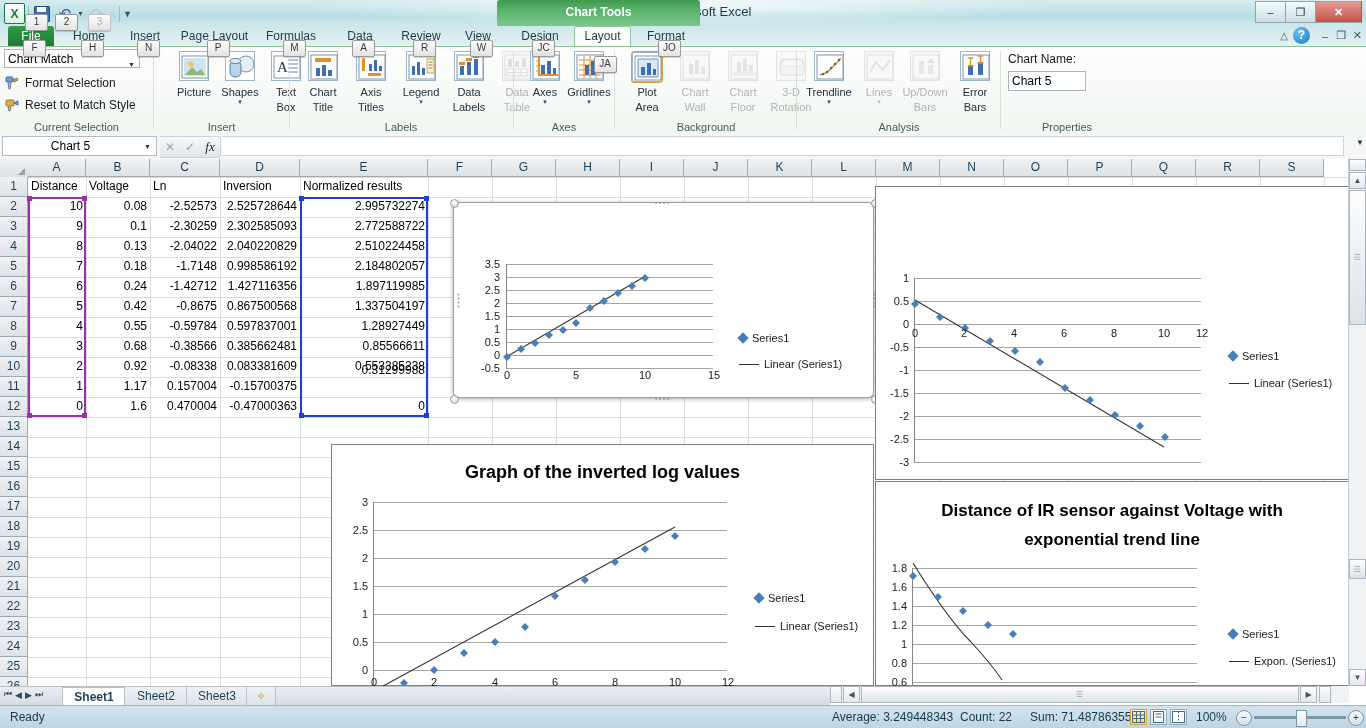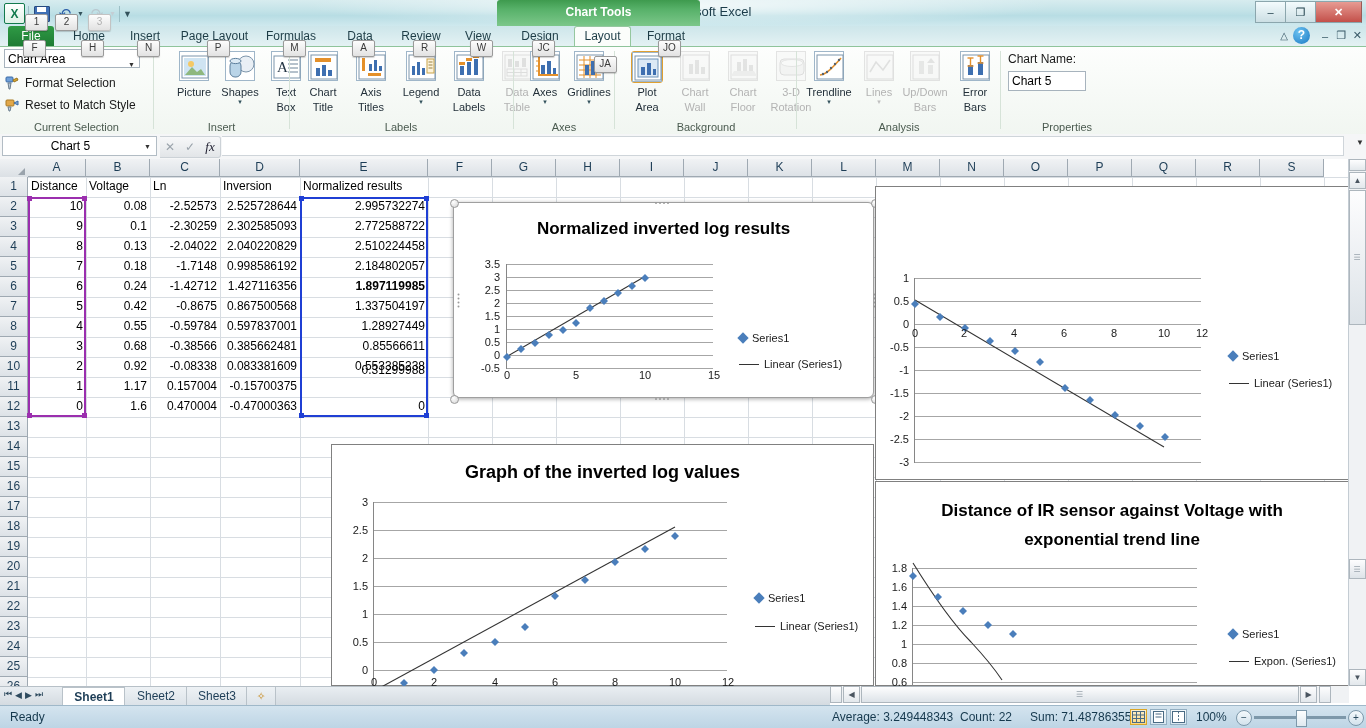--- a/index.html
+++ b/index.html
@@ -252,21 +252,21 @@
       <div class="tab" style="left: 456px; width: 44px; top: 26px; position: absolute;"><span>View</span></div>
       <div class="tab" style="left: 512px; width: 56px; top: 26px; position: absolute;"><span>Design</span></div>
       <div class="tab active" style="left: 574px; width: 55px; top: 26px; position: absolute;"><span>Layout</span></div>
       <div class="tab" style="left: 637px; width: 58px; top: 26px; position: absolute;"><span>Format</span></div>
     </div>
 
   <div class="ribbon">
 
     <div class="rgroup" style="left:0;width:153px;">
       <div class="cs-box">
-        <span>Chart Area</span>
+        <span>Chart Match</span>
         <span class="cv">▼</span>
       </div>
       <div class="cs-row" style="top:26px;">
         <span class="cs-ic">
           <svg width="16" height="16" viewBox="0 0 16 16">
               <rect x="2" y="2" width="7" height="5" rx="1" fill="#6f9fd8" stroke="#3a6ba5"></rect>
               <path d="M9 5 L13 3 L14 5 L10 7 Z" fill="#d9a62e" stroke="#9a7520"></path>
               <path d="M4 8 L7 8 L6 14 L5 14 Z" fill="#b9c9d9" stroke="#6a7d8d"></path>
             </svg>
         </span>
@@ -755,21 +755,21 @@
         <div class="cell r" style="left: 300px; width: 128px; top: 78px; border-right: none; border-bottom: none;"><span>2.510224458</span></div>
         <div class="cell r" style="left: 28px; width: 58px; top: 98px; border-right: none; border-bottom: none;"><span>7</span></div>
         <div class="cell r" style="left: 86px; width: 64px; top: 98px; border-right: none; border-bottom: none;"><span>0.18</span></div>
         <div class="cell r" style="left: 150px; width: 70px; top: 98px; border-right: none; border-bottom: none;"><span>-1.7148</span></div>
         <div class="cell r" style="left: 220px; width: 80px; top: 98px; border-right: none; border-bottom: none;"><span>0.998586192</span></div>
         <div class="cell r" style="left: 300px; width: 128px; top: 98px; border-right: none; border-bottom: none;"><span>2.184802057</span></div>
         <div class="cell r" style="left: 28px; width: 58px; top: 118px; border-right: none; border-bottom: none;"><span>6</span></div>
         <div class="cell r" style="left: 86px; width: 64px; top: 118px; border-right: none; border-bottom: none;"><span>0.24</span></div>
         <div class="cell r" style="left: 150px; width: 70px; top: 118px; border-right: none; border-bottom: none;"><span>-1.42712</span></div>
         <div class="cell r" style="left: 220px; width: 80px; top: 118px; border-right: none; border-bottom: none;"><span>1.427116356</span></div>
-        <div class="cell r" style="left: 300px; width: 128px; top: 118px; border-right: none; border-bottom: none; font-weight: bold;"><span>1.897119985</span></div>
+        <div class="cell r" style="left: 300px; width: 128px; top: 118px; border-right: none; border-bottom: none;"><span>1.897119985</span></div>
         <div class="cell r" style="left: 28px; width: 58px; top: 138px; border-right: none; border-bottom: none;"><span>5</span></div>
         <div class="cell r" style="left: 86px; width: 64px; top: 138px; border-right: none; border-bottom: none;"><span>0.42</span></div>
         <div class="cell r" style="left: 150px; width: 70px; top: 138px; border-right: none; border-bottom: none;"><span>-0.8675</span></div>
         <div class="cell r" style="left: 220px; width: 80px; top: 138px; border-right: none; border-bottom: none;"><span>0.867500568</span></div>
         <div class="cell r" style="left: 300px; width: 128px; top: 138px; border-right: none; border-bottom: none;"><span>1.337504197</span></div>
         <div class="cell r" style="left: 28px; width: 58px; top: 158px; border-right: none; border-bottom: none;"><span>4</span></div>
         <div class="cell r" style="left: 86px; width: 64px; top: 158px; border-right: none; border-bottom: none;"><span>0.55</span></div>
         <div class="cell r" style="left: 150px; width: 70px; top: 158px; border-right: none; border-bottom: none;"><span>-0.59784</span></div>
         <div class="cell r" style="left: 220px; width: 80px; top: 158px; border-right: none; border-bottom: none;"><span>0.597837001</span></div>
         <div class="cell r" style="left: 300px; width: 128px; top: 158px; border-right: none; border-bottom: none;"><span>1.28927449</span></div>
@@ -802,21 +802,20 @@
         <div class="h" style="right:-3px;bottom:-3px;"></div>
     </div>
     <div class="selE" style="left:300px;top:38px;width:128px;height:220px;">
       <div class="h" style="left:-3px;top:-3px;"></div>
         <div class="h" style="right:-3px;top:-3px;"></div>
       <div class="h" style="left:-3px;bottom:-3px;"></div>
         <div class="h" style="right:-3px;bottom:-3px;"></div>
     </div>
 
     <div class="chart sel" style="left:453px;top:43px;width:421px;height:196px;">
-      <div class="ctitle" style="top:16px;font-size:17px;">Normalized inverted log results</div>
       <svg width="421" height="196" style="position:absolute;left:0;top:0;">
 
         <g stroke="#a6a6a6" stroke-width="1">
           <line x1="52" y1="61.5" x2="259" y2="61.5"></line>
           <line x1="52" y1="74.5" x2="259" y2="74.5"></line>
           <line x1="52" y1="87.5" x2="259" y2="87.5"></line>
           <line x1="52" y1="100.5" x2="259" y2="100.5"></line>
           <line x1="52" y1="113.5" x2="259" y2="113.5"></line>
           <line x1="52" y1="126.5" x2="259" y2="126.5"></line>
           <line x1="52" y1="139.5" x2="259" y2="139.5"></line>

